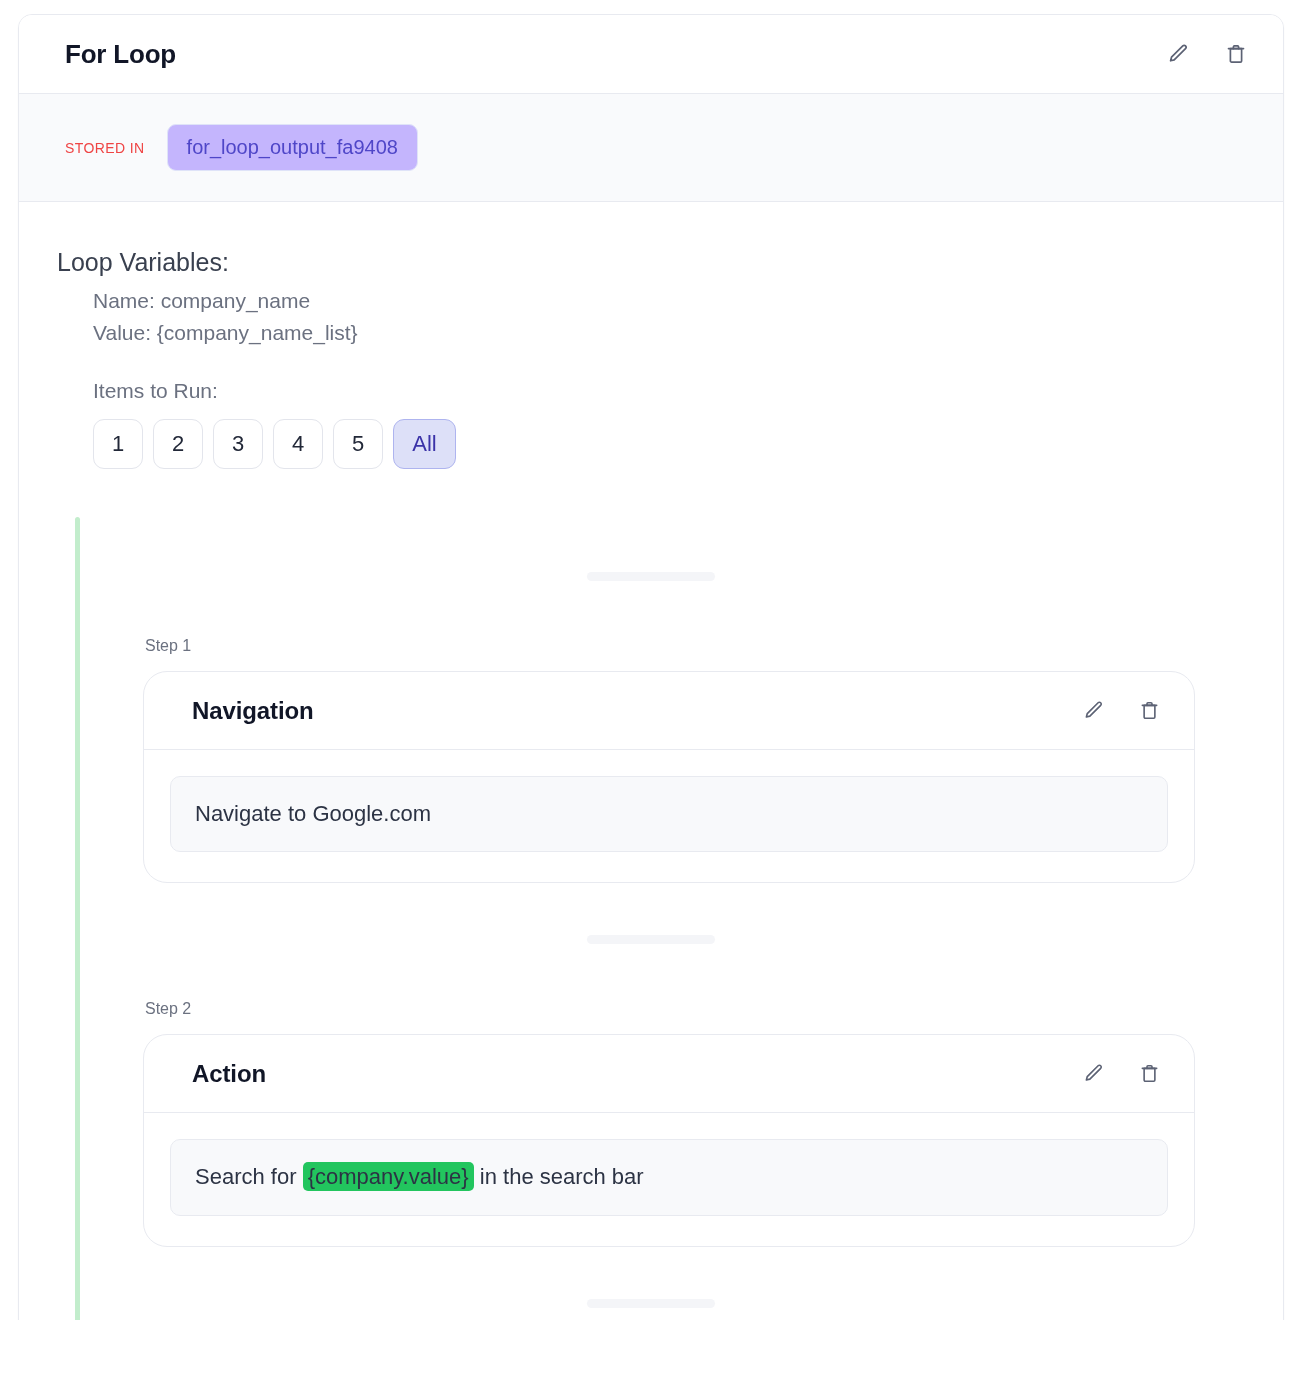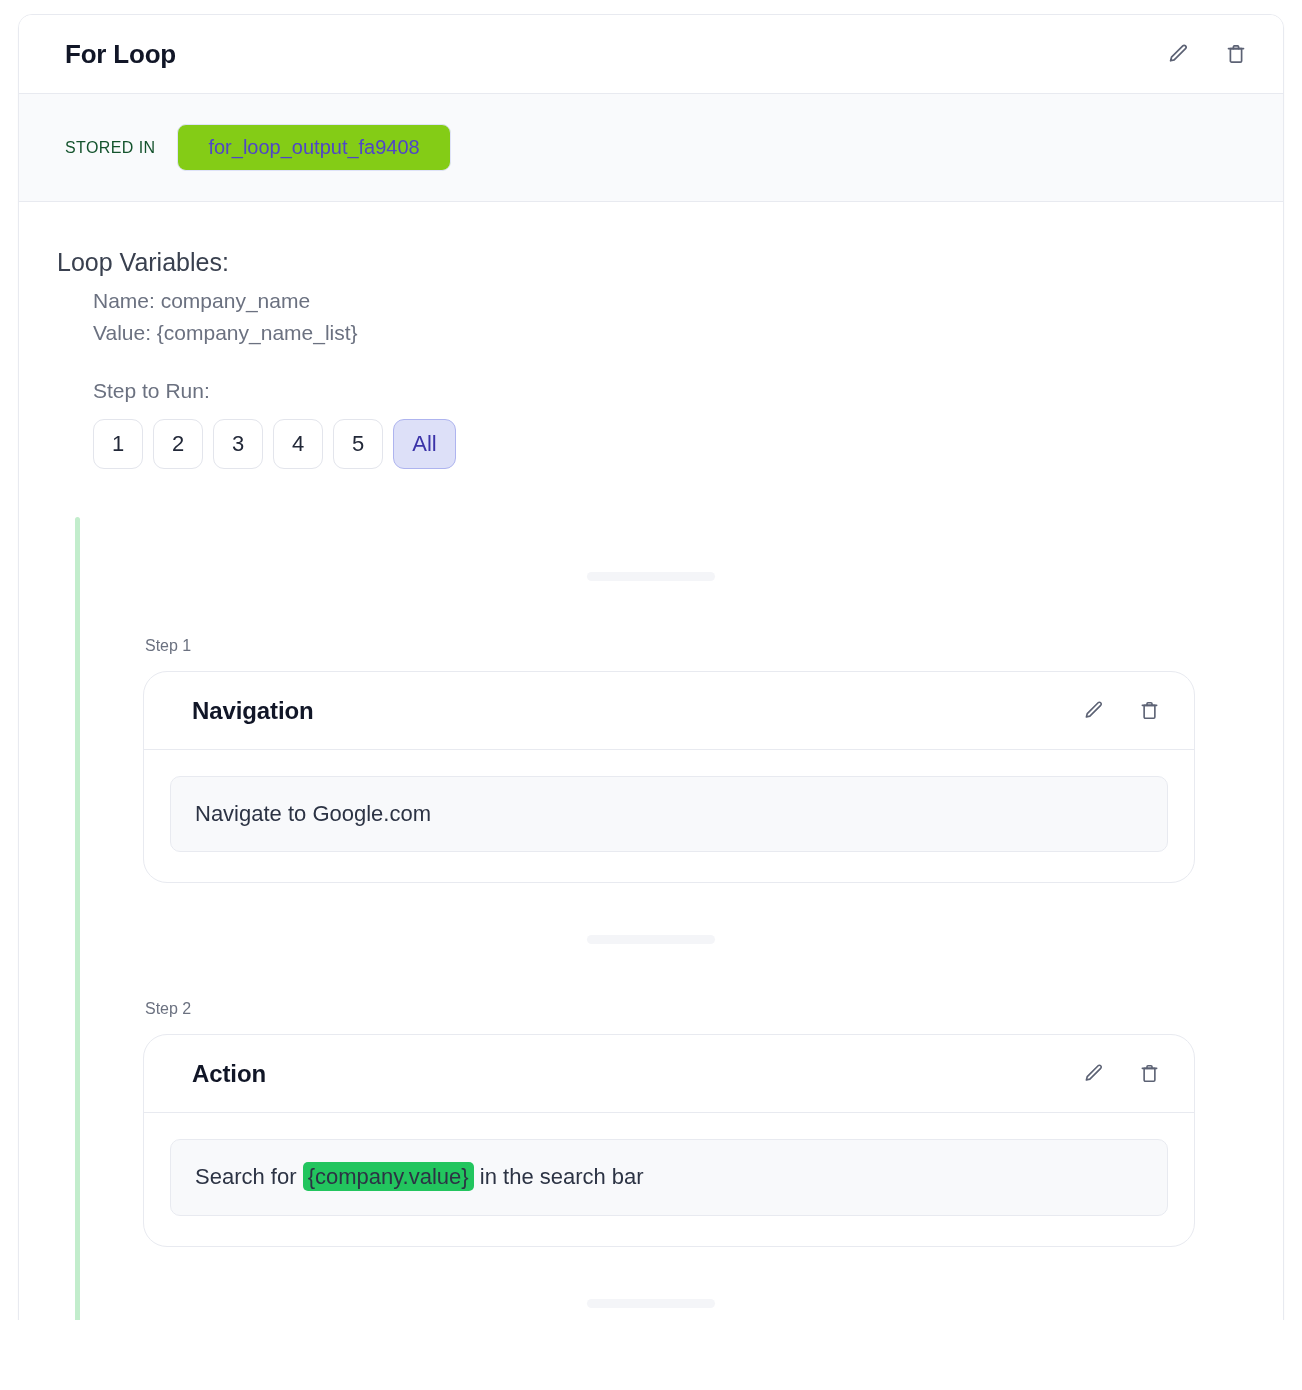--- a/index.html
+++ b/index.html
@@ -66,28 +66,28 @@
   
   .stored-bar {
     height: 108px;
     background: #f9fafc;
     border-bottom: 1px solid #e8eaf0;
     display: flex; align-items: center;
     padding: 0 46px;
     gap: 22px;
   }
   .stored-label {
-    font-size: 16px; color: #14532d;
+    font-size: 14px; color: #ef4444;
     letter-spacing: .4px;
   }
   .stored-chip {
-    background: #84cc16;
+    background: #c4b5fd;
     border: 1px solid #dfe3f8;
     border-radius: 9px;
-    padding: 11px 30px;
+    padding: 11px 19px;
     font-size: 20px;
     color: #4f46c8;
   }
 
   
   .loop-body { position: relative; padding: 46px 0 0 0; }
 
   .loop-vars-title {
     font-size: 25px; color: #39404f;
     margin: 0 0 8px 38px;
@@ -221,21 +221,21 @@
       <span class="stored-label">STORED IN</span>
       <span class="stored-chip">for_loop_output_fa9408</span>
     </div>
 
     <div class="loop-body">
 
       <div class="loop-vars-title">Loop Variables:</div>
       <div class="loop-var-line">Name: company_name</div>
       <div class="loop-var-line">Value: {company_name_list}</div>
 
-      <div class="items-label">Step to Run:</div>
+      <div class="items-label">Items to Run:</div>
 
       <div class="items-row">
         <button class="item-btn">1</button>
         <button class="item-btn">2</button>
         <button class="item-btn">3</button>
         <button class="item-btn">4</button>
         <button class="item-btn">5</button>
         <button class="item-btn selected">All</button>
       </div>
 

